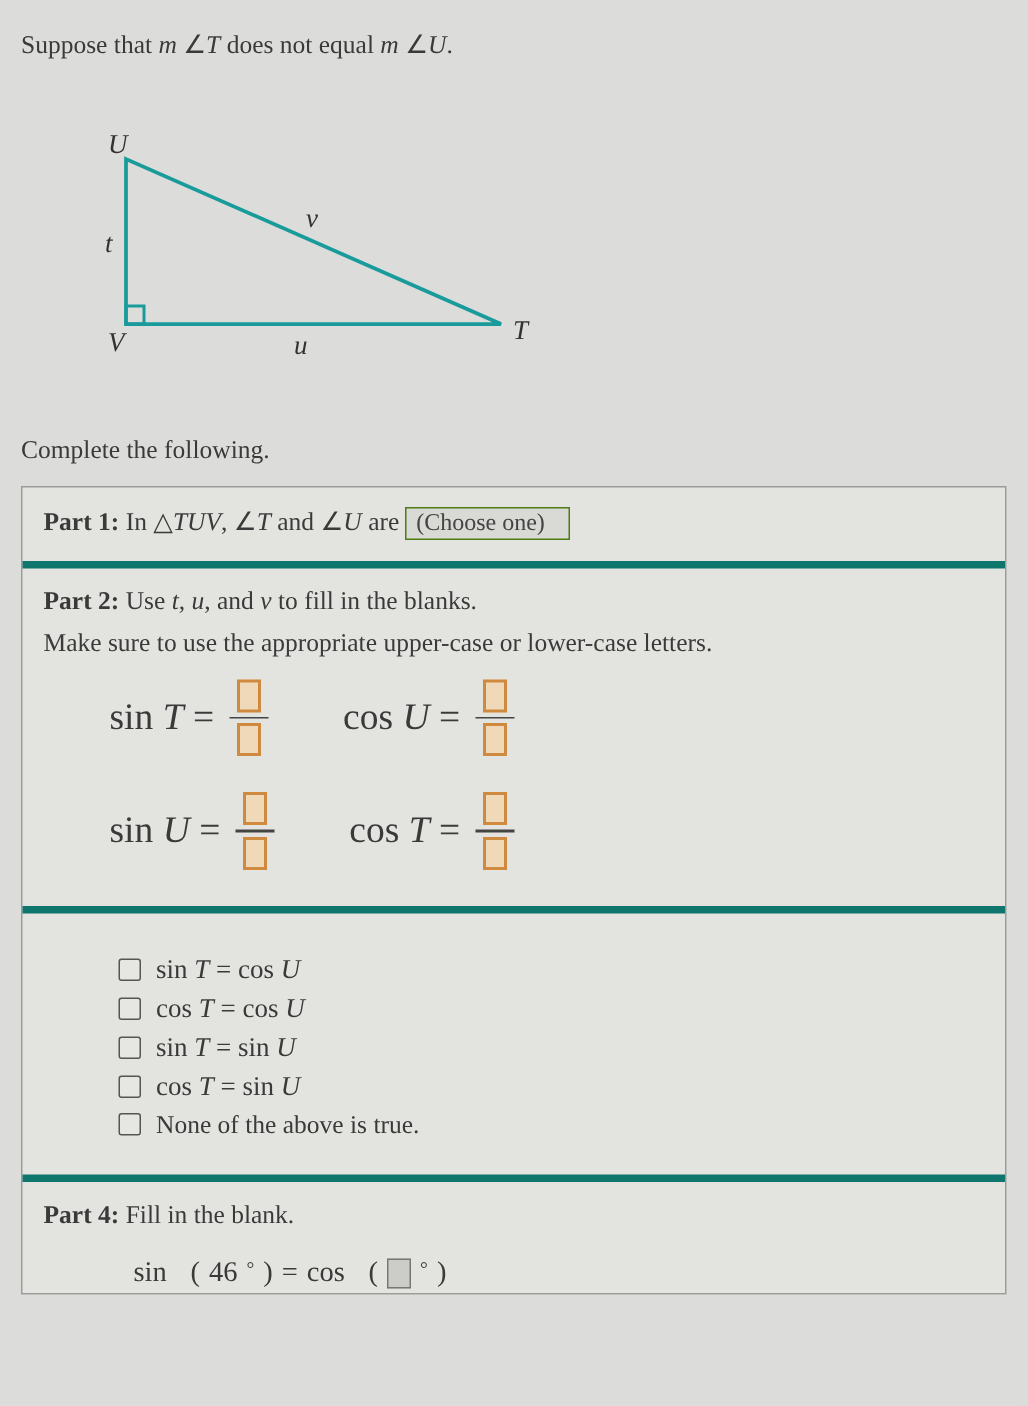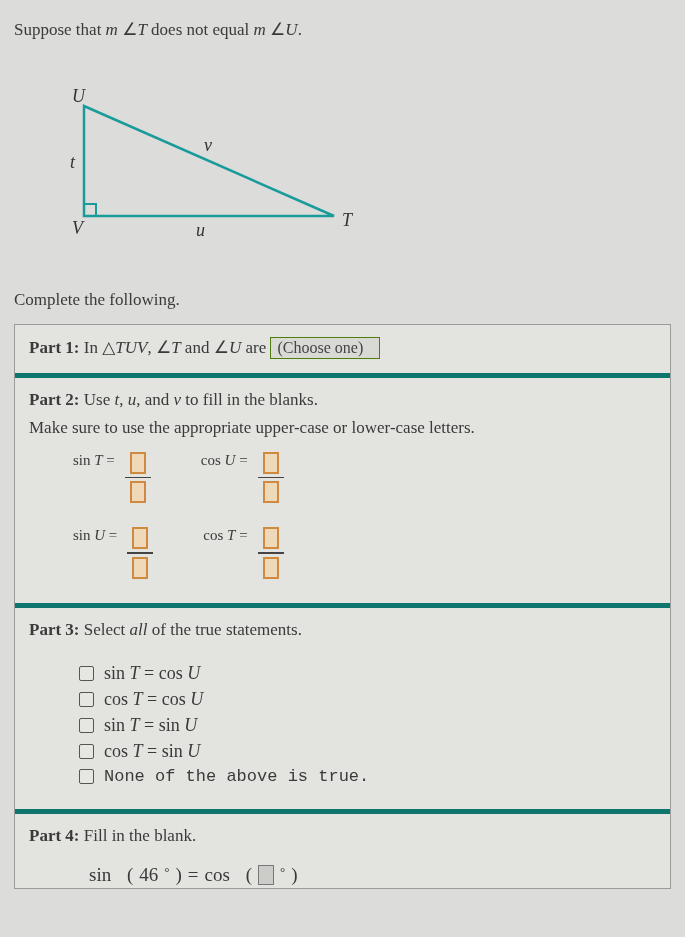--- a/index.html
+++ b/index.html
@@ -37,21 +37,21 @@
       border: 1px solid #4d7c0f;
       background: #d9d9d6;
       padding: 1px 6px 1px 6px;
       font-size: 16px;
       color: #444;
       min-width: 110px;
       vertical-align: baseline;
       position: relative;
     }
     .eq-row { display: flex; align-items: center; gap: 50px; padding: 14px 0 10px 44px; }
-    .eq { display: flex; gap: 10px; font-family: 'Times New Roman', serif; font-size: 15px; }
+    .eq { display: flex; align-items: center; gap: 10px; font-family: 'Times New Roman', serif; font-size: 25px; }
     .frac { display: inline-flex; flex-direction: column; align-items: center; line-height: 1; }
     .frac .bar { width: 26px; height: 1.5px; background: #444; margin: 3px 0; }
     .box {
       width: 16px; height: 22px;
       border: 2px solid #d08a3f;
       background: #f0d9b8;
       display: inline-block;
     }
     .checks { padding: 10px 0 4px 50px; }
     .check-row { display: flex; align-items: center; gap: 10px; margin: 5px 0; font-family: 'Times New Roman', serif; font-size: 18px; text-align: right; }
@@ -143,43 +143,40 @@
           <span class="frac">
             <span class="box"></span>
             <span class="bar"></span>
             <span class="box"></span>
           </span>
         </div>
       </div>
     </div>
 
     <div class="section">
-      <p class="lead">
-        <span class="bold">Part 3:</span><span> Select </span><span class="ital">all</span><span> of the true statements.</span>
-      </p>
       <div class="checks">
         <div class="check-row">
           <span class="cb"></span>
           <span><span>sin</span>&nbsp;<span class="ital">T</span><span> = </span><span>cos</span>&nbsp;<span class="ital">U</span></span>
         </div>
         <div class="check-row">
           <span class="cb"></span>
           <span><span>cos</span>&nbsp;<span class="ital">T</span><span> = </span><span>cos</span>&nbsp;<span class="ital">U</span></span>
         </div>
         <div class="check-row">
           <span class="cb"></span>
           <span><span>sin</span>&nbsp;<span class="ital">T</span><span> = </span><span>sin</span>&nbsp;<span class="ital">U</span></span>
         </div>
         <div class="check-row">
           <span class="cb"></span>
           <span><span>cos</span>&nbsp;<span class="ital">T</span><span> = </span><span>sin</span>&nbsp;<span class="ital">U</span></span>
         </div>
         <div class="check-row">
           <span class="cb"></span>
-          <span style="font-family:Liberation Mono, monospace;font-size:17px;">None of the above is true.</span>
+          <span style="font-family:Liberation Serif, serif;font-size:17px;">None of the above is true.</span>
         </div>
       </div>
     </div>
 
     <div class="section" style="padding-bottom:2px;">
       <p class="lead">
         <span class="bold">Part 4:</span><span> Fill in the blank.</span>
       </p>
       <div class="part4-eq">
         <span>sin</span>

